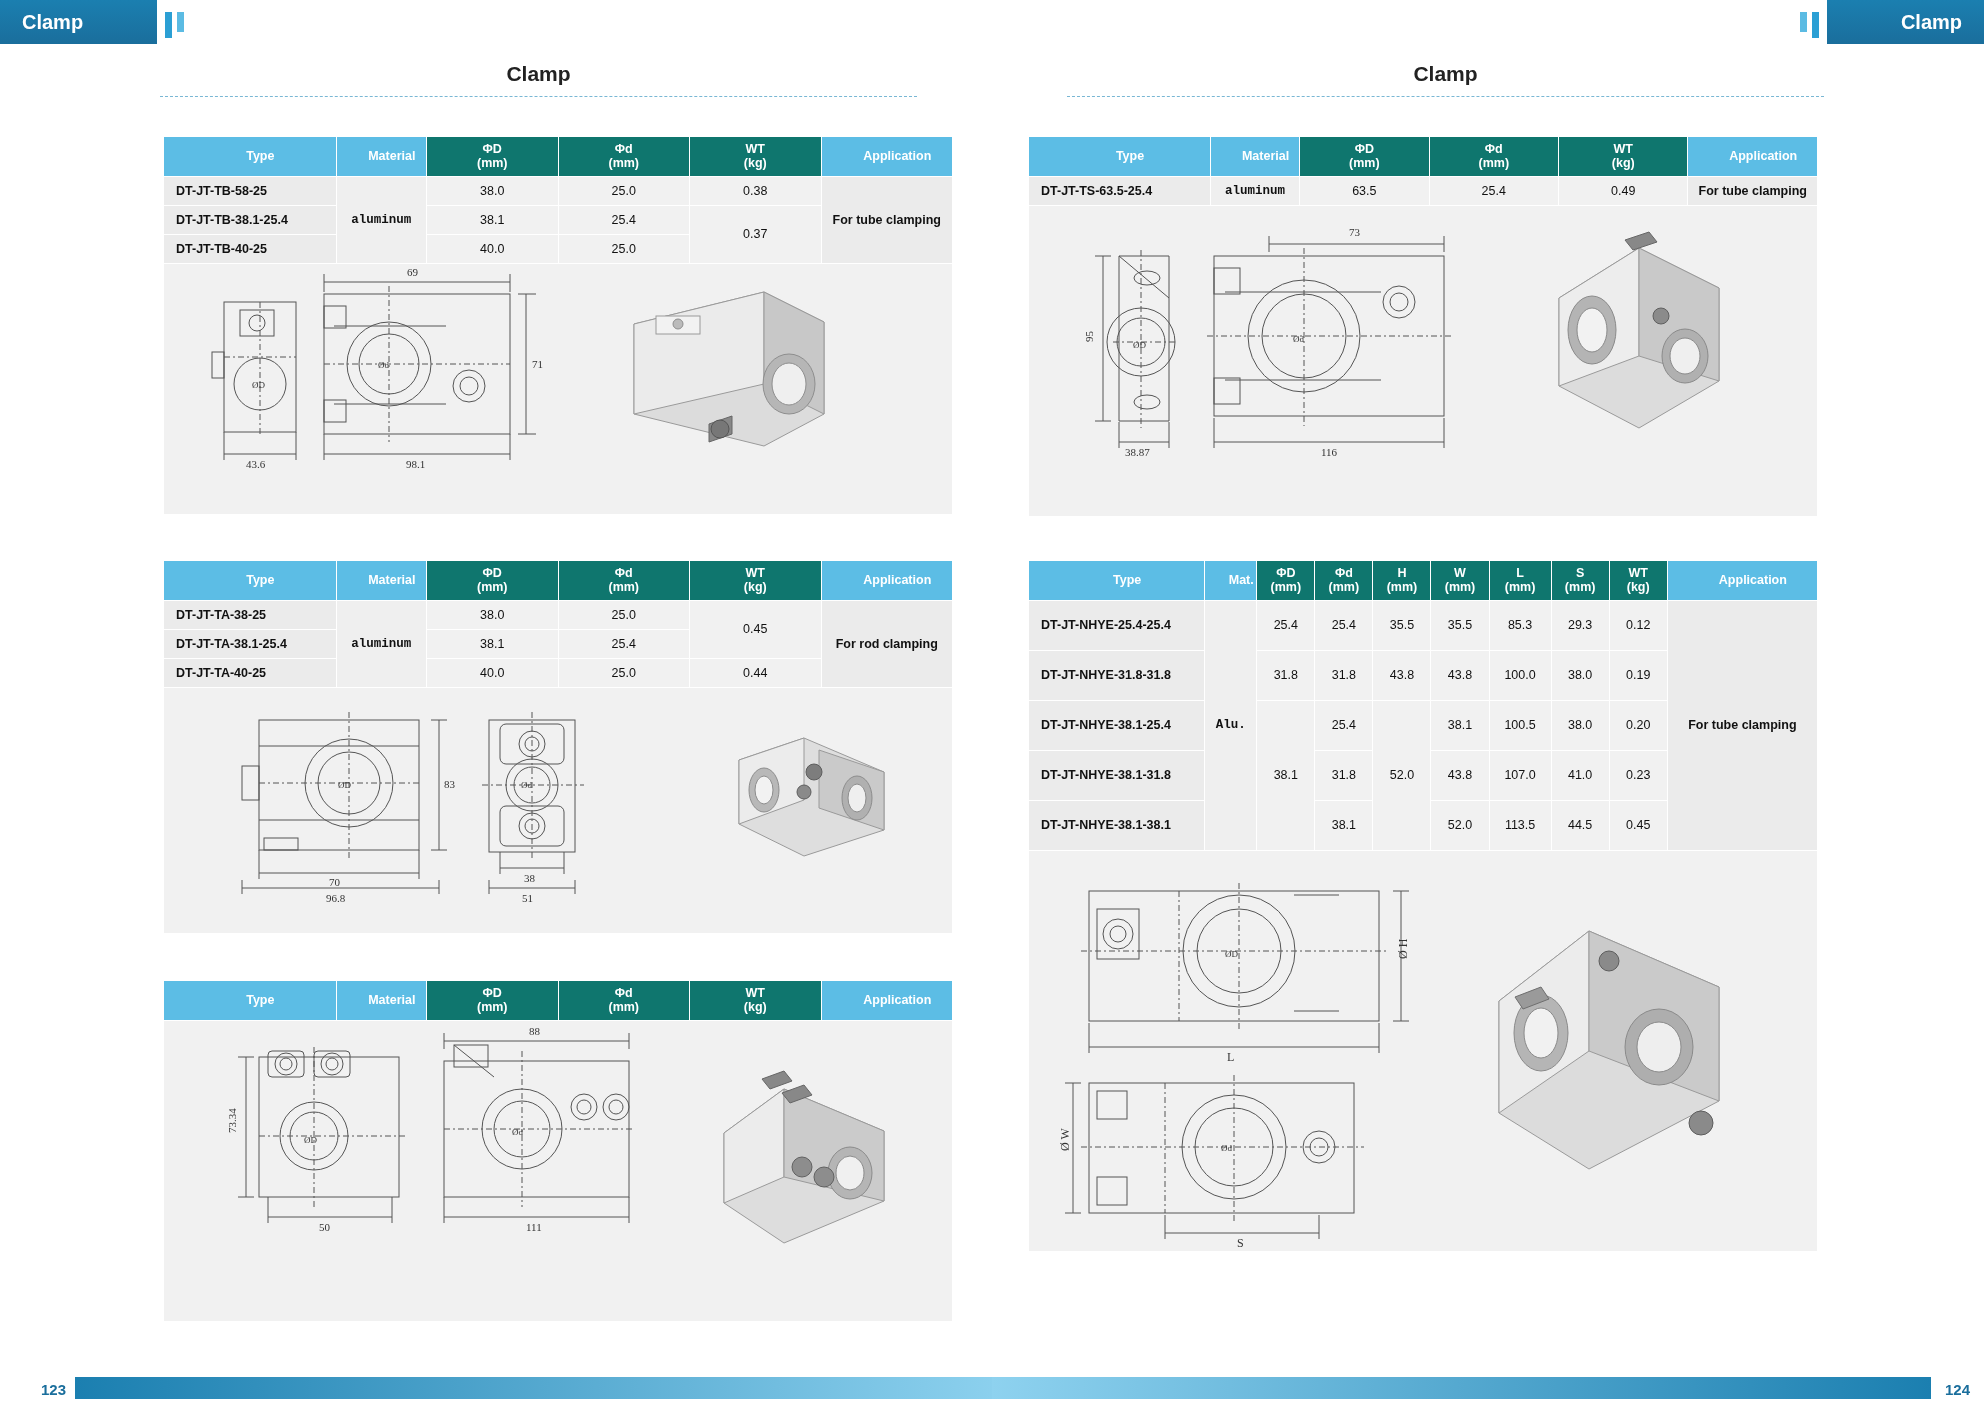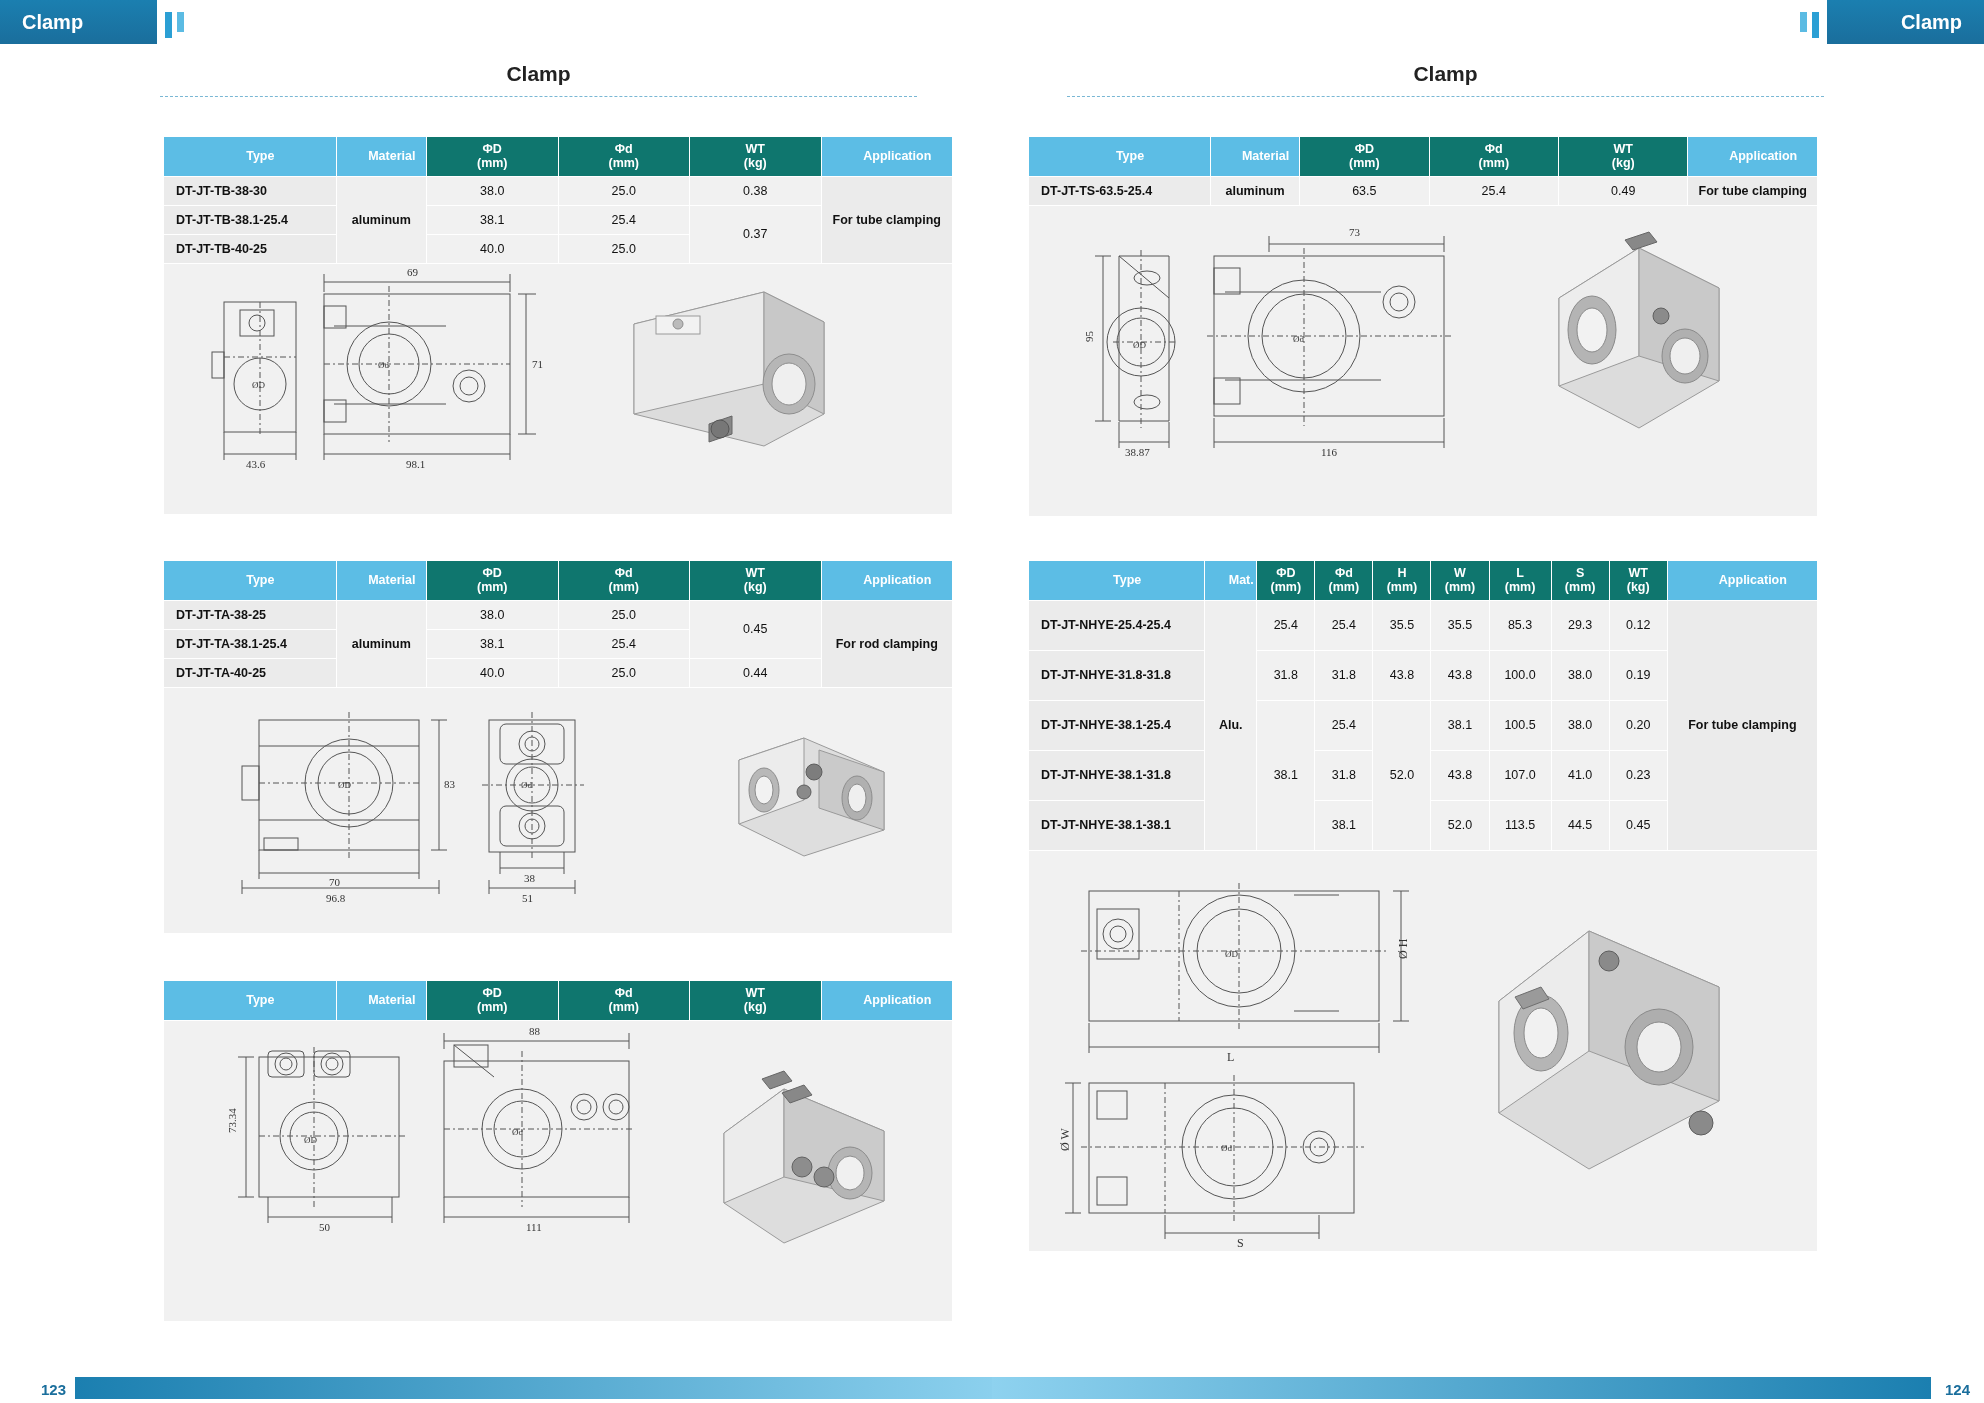--- a/index.html
+++ b/index.html
@@ -50,21 +50,21 @@
   }
   .tbl th.lightest{background:#5cbde5;padding-left:23px;}
   .tbl td{
     border:1px solid #ffffff;
     font-size:12.5px;text-align:center;padding:7px 3px;
     background:#f1f1f1;color:#111;
   }
   .tbl td.type{
     text-align:left;padding-left:12px;font-weight:bold;background:#ebebeb;font-size:12.5px;
   }
-  .tbl td.mat{background:#efefef;font-weight:bold;}
+  .tbl td.mat{background:#efefef;font-weight:bold;font-family:Liberation Mono, monospace;}
   .tbl td.app{background:#ebebeb;font-weight:bold;font-size:12.5px;}
   .imgbox{
     background:#f1f1f1;border:1px solid #ffffff;border-top:none;
     position:relative;
   }
   svg{display:block;}
   .pg-num-bar{position:absolute;bottom:0;height:30px;width:100%;padding-left:22px;}
   .pg-bar-fill{position:absolute;height:22px;bottom:4px;
     background:linear-gradient(90deg,#1b7fb0,#8ed2ef);}
   .pg-num{
@@ -103,21 +103,21 @@
       <tbody>
           <tr>
         <th class="lightest">Type</th>
         <th class="lightest">Material</th>
         <th><span>ΦD</span><br><span>(mm)</span></th>
         <th><span>Φd</span><br><span>(mm)</span></th>
         <th><span>WT</span><br><span>(kg)</span></th>
         <th class="lightest">Application</th>
       </tr>
       <tr>
-        <td class="type">DT-JT-TB-38-30</td>
+        <td class="type">DT-JT-TB-58-25</td>
         <td class="mat" rowspan="3">aluminum</td>
         <td>38.0</td>
         <td>25.0</td>
         <td>0.38</td>
         <td class="app" rowspan="3">For tube clamping</td>
       </tr>
       <tr>
         <td class="type">DT-JT-TB-38.1-25.4</td>
         <td>38.1</td>
         <td>25.4</td>

